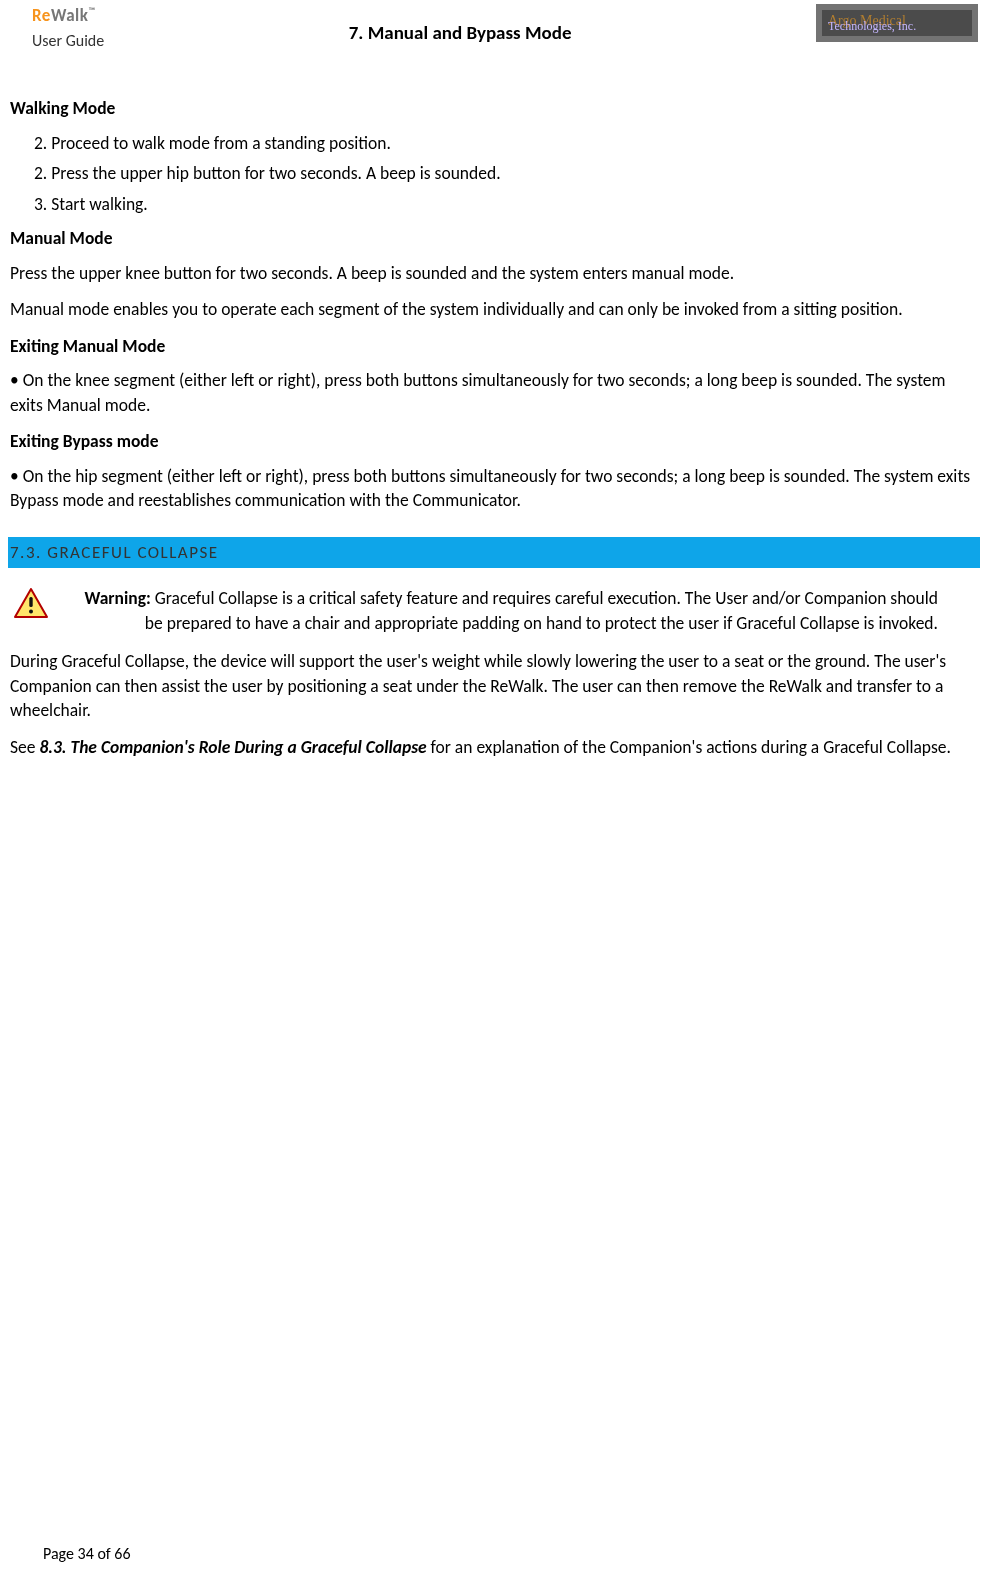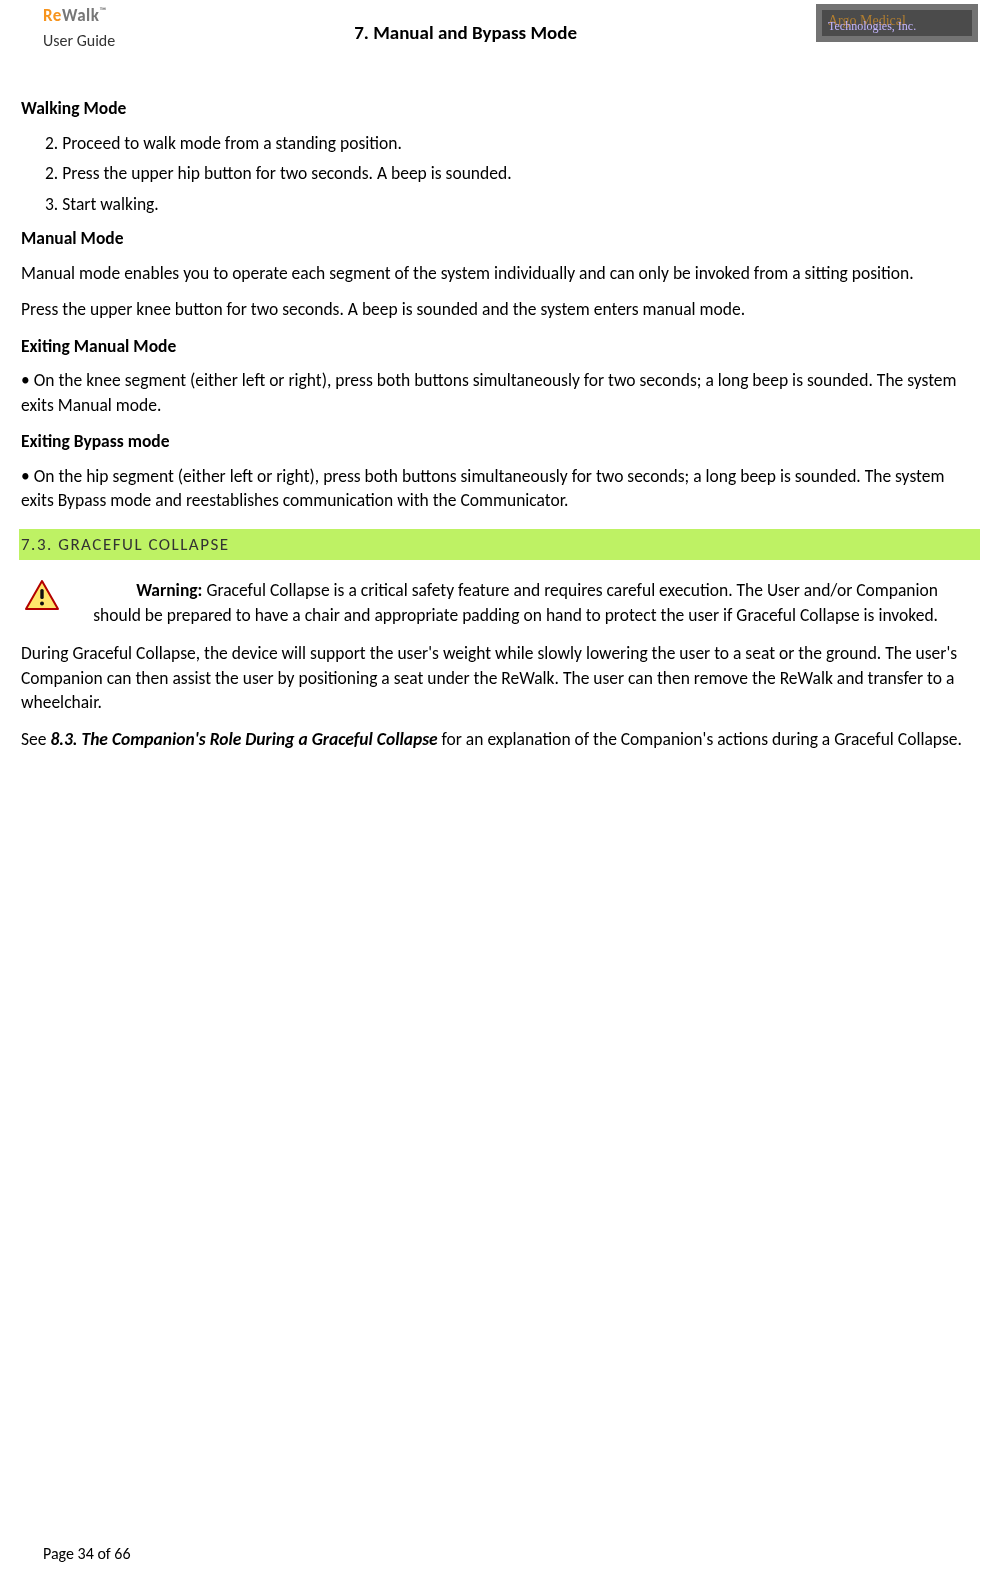--- a/index.html
+++ b/index.html
@@ -7,21 +7,21 @@
     font-family: Calibri, "Segoe UI", Tahoma, sans-serif;
     font-size: 17.5px;
     color: #000;
     background: #fff;
     width: 992px;
     height: 1585px;
     position: relative;
     line-height: 1.4;
   }
   .page {
-    padding: 0 14px 0 21px;
+    padding: 0 14px 0 10px;
   }
   .header {
     display: flex;
     justify-content: space-between;
     align-items: flex-start;
     padding-top: 4px;
     height: 72px;
   }
   .header-left { padding-left: 22px; }
   .logo {
@@ -61,27 +61,27 @@
   }
   .content { padding-top: 14px; }
   .bold { font-weight: bold; }
   .sec-head {
     font-weight: bold;
     margin: 10px 0 10px 0;
   }
   .para { margin: 10px 0 12px 0; }
   .olist .item { margin: 6px 0; padding-left: 24px; }
   .bar {
-    background: #bef264;
+    background: #0ea5e9;
     color: #333;
     font-family: Calibri, sans-serif;
     letter-spacing: 1.5px;
     font-size: 17px;
     padding: 4px 2px 4px 2px;
-    margin: 16px -2px 18px -2px;
+    margin: 24px -2px 18px -2px;
   }
   .warn {
     display: flex;
     align-items: flex-start;
     margin: 8px 0 14px 0;
     text-align: right;
   }
   .warn-icon {
     width: 42px;
     flex: 0 0 42px;
@@ -127,22 +127,22 @@
   <div class="content">
 
     <div class="sec-head">Walking Mode</div>
     <div class="olist">
       <div class="item">2. Proceed to walk mode from a standing position.</div>
       <div class="item">2. Press the upper hip button for two seconds. A beep is sounded.</div>
       <div class="item">3. Start walking.</div>
     </div>
 
     <div class="sec-head">Manual Mode</div>
+    <div class="para">Press the upper knee button for two seconds. A beep is sounded and the system enters manual mode.</div>
     <div class="para">Manual mode enables you to operate each segment of the system individually and can only be invoked from a sitting position.</div>
-    <div class="para">Press the upper knee button for two seconds. A beep is sounded and the system enters manual mode.</div>
 
     <div class="sec-head">Exiting Manual Mode</div>
     <div class="para">•   On the knee segment (either left or right), press both buttons simultaneously for two seconds; a long beep is sounded. The system exits Manual mode.</div>
 
     <div class="sec-head">Exiting Bypass mode</div>
     <div class="para">• On the hip segment (either left or right), press both buttons simultaneously for two seconds; a long beep is sounded. The system exits Bypass mode and reestablishes communication with the Communicator.</div>
 
     <div class="bar">7.3. GRACEFUL COLLAPSE</div>
 
     <div class="warn">

